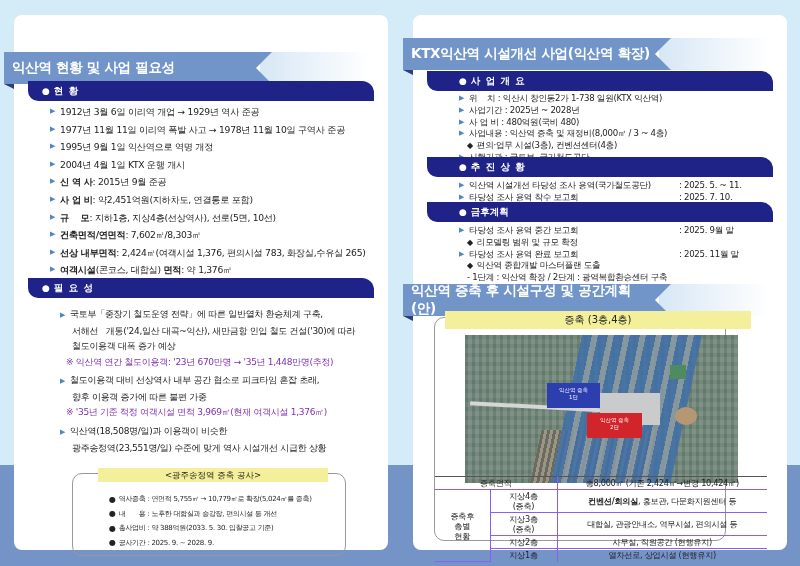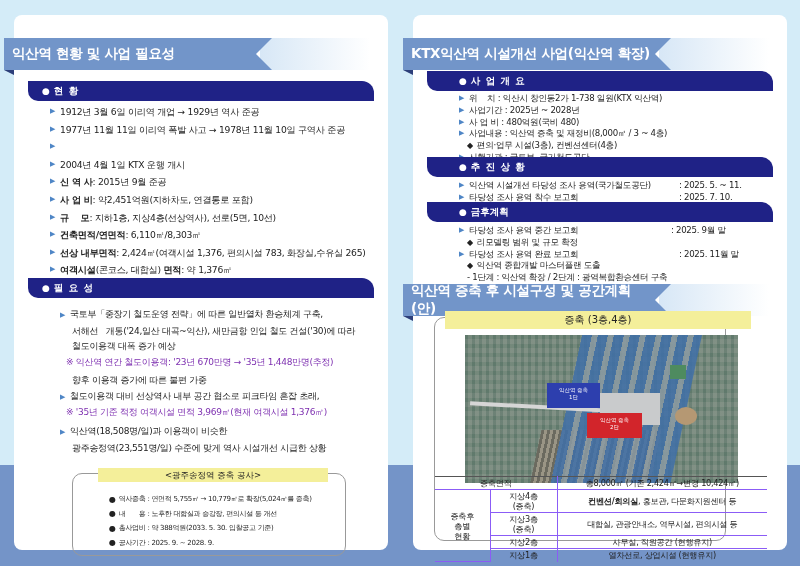--- a/index.html
+++ b/index.html
@@ -194,21 +194,21 @@
   }
   table.plan tr:first-child td { border-top: 1px solid #555; }
   table.plan td:first-child { border-left: none; }
   table.plan td:last-child { border-right: none; }
   table.plan tr:last-child td { border-bottom: none; }
 </style>
 </head>
 <body>
 
 <div class="page left">
-  <div class="ribbon" style="top:23px;">
+  <div class="ribbon" style="top:37px;">
     <div class="band" style="width:252px;">익산역 현황 및 사업 필요성</div>
     <div class="fade"></div>
     <div class="fold"></div>
   </div>
 
   <div class="subbar" style="left:14px; top:66px; width:346px;">
     <span class="dot">●</span>
     <span>현  황</span>
   </div>
 
@@ -216,20 +216,21 @@
     <li>
         <span class="arrow">▶</span>
         <span>1912년 3월 6일 이리역 개업 → 1929년 역사 준공</span>
       </li>
     <li>
         <span class="arrow">▶</span>
         <span>1977년 11월 11일 이리역 폭발 사고 → 1978년 11월 10일 구역사 준공</span>
       </li>
     <li>
         <span class="arrow">▶</span>
+        <span>1995년 9월 1일 익산역으로 역명 개정</span>
       </li>
     <li>
         <span class="arrow">▶</span>
         <span>2004년 4월 1일 KTX 운행 개시</span>
       </li>
     <li>
         <span class="arrow">▶</span>
         <b>신 역 사</b>
         <span> : 2015년 9월 준공</span>
       </li>
@@ -239,21 +240,21 @@
         <span> : 약2,451억원(지하차도, 연결통로 포함)</span>
       </li>
     <li>
         <span class="arrow">▶</span>
         <b style="white-space:pre;">규    모</b>
         <span> : 지하1층, 지상4층(선상역사), 선로(5면, 10선)</span>
       </li>
     <li>
         <span class="arrow">▶</span>
         <b>건축면적/연면적</b>
-        <span> : 6,110㎡/8,303㎡</span>
+        <span> : 7,602㎡/8,303㎡</span>
       </li>
     <li>
         <span class="arrow">▶</span>
         <b>선상 내부면적</b>
         <span> : 2,424㎡(여객시설 1,376, 편의시설 783, 화장실,수유실 265)</span>
       </li>
     <li>
         <span class="arrow">▶</span>
         <b>여객시설</b>
         <span style="white-space:pre;">(콘코스, 대합실) </span>
@@ -268,22 +269,22 @@
   </div>
 
   <div class="need-block" style="top:292px;">
     <div class="line"><span class="arrow">▶</span><span>국토부「중장기 철도운영 전략」에 따른 일반열차 환승체계 구축,</span></div>
     <div class="line indent" style="white-space:pre;">서해선   개통('24,일산 대곡~익산), 새만금항 인입 철도 건설('30)에 따라</div>
     <div class="line indent">철도이용객 대폭 증가 예상</div>
     <div class="line note">※ 익산역 연간 철도이용객: '23년 670만명 → '35년 1,448만명(추정)</div>
   </div>
 
   <div class="need-block" style="top:358px;">
+    <div class="line"><span class="arrow">▶</span><span>철도이용객 대비 선상역사 내부 공간 협소로 피크타임 혼잡 초래,</span></div>
     <div class="line indent">향후 이용객 증가에 따른 불편 가중</div>
-    <div class="line"><span class="arrow">▶</span><span>철도이용객 대비 선상역사 내부 공간 협소로 피크타임 혼잡 초래,</span></div>
     <div class="line note">※ '35년 기준 적정 여객시설 면적 3,969㎡(현재 여객시설 1,376㎡)</div>
   </div>
 
   <div class="need-block" style="top:409px;">
     <div class="line"><span class="arrow">▶</span><span>익산역(18,508명/일)과 이용객이 비슷한</span></div>
     <div class="line indent">광주송정역(23,551명/일) 수준에 맞게 역사 시설개선 시급한 상황</div>
   </div>
 
   <div class="project-box">
     <div class="title">&lt;광주송정역 증축 공사&gt;</div>
@@ -367,21 +368,21 @@
 
   <div class="subbar" style="left:14px; top:187px; width:346px; padding-left:32px; letter-spacing:0;">
     <span class="dot">●</span>
     <span>금후계획</span>
   </div>
 
   <ul class="r-list" style="left:46px; top:210px;">
     <li>
         <span class="arrow">▶</span>
         <span class="txt">타당성 조사 용역 중간 보고회</span>
-        <span class="date" style="left:212px;text-align:right;">: 2025. 9월 말</span>
+        <span class="date" style="left:220px;text-align:right;">: 2025. 9월 말</span>
       </li>
     <li class="sub">
         <span class="diamond">◆</span>
         <span class="txt">리모델링 범위 및 규모 확정</span>
       </li>
     <li>
         <span class="arrow">▶</span>
         <span class="txt">타당성 조사 용역 완료 보고회</span>
         <span class="date" style="left:220px;">: 2025. 11월 말</span>
       </li>

